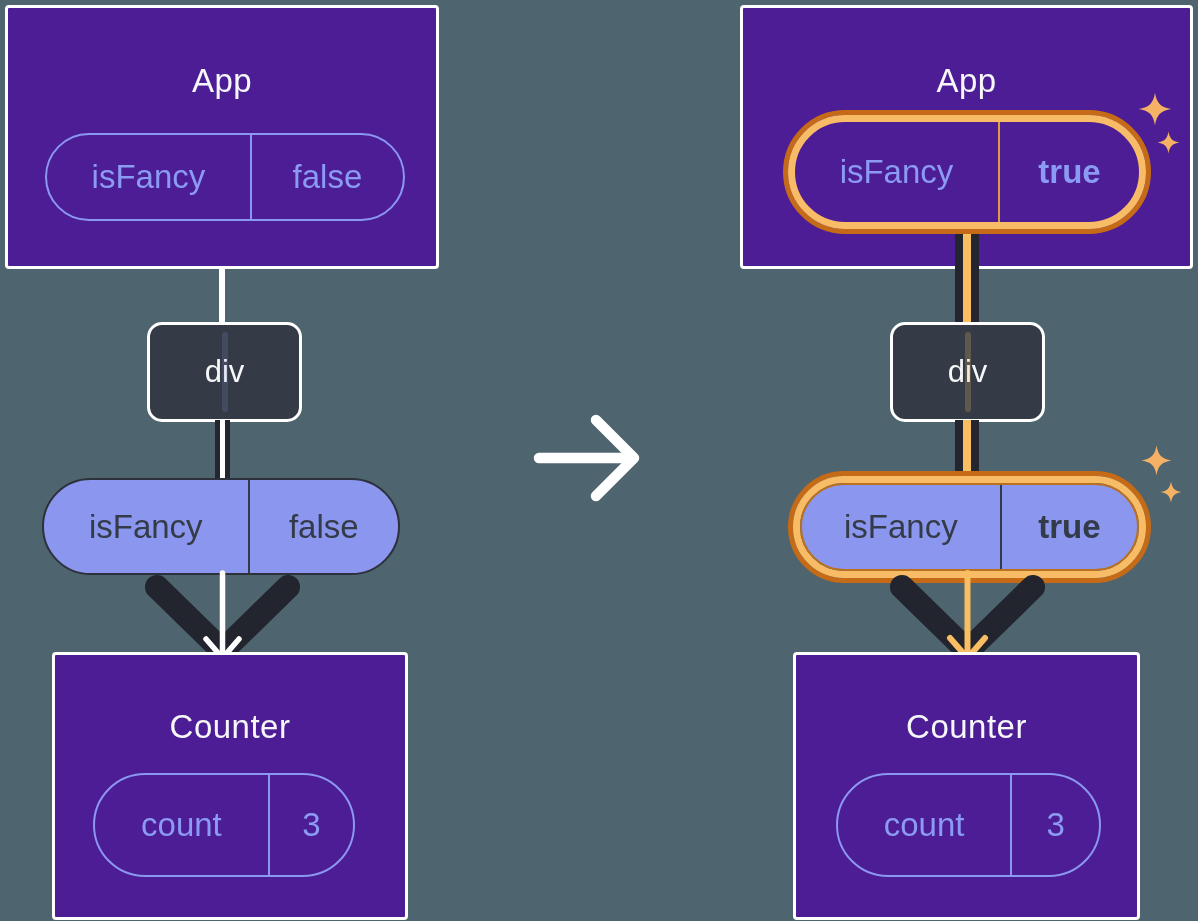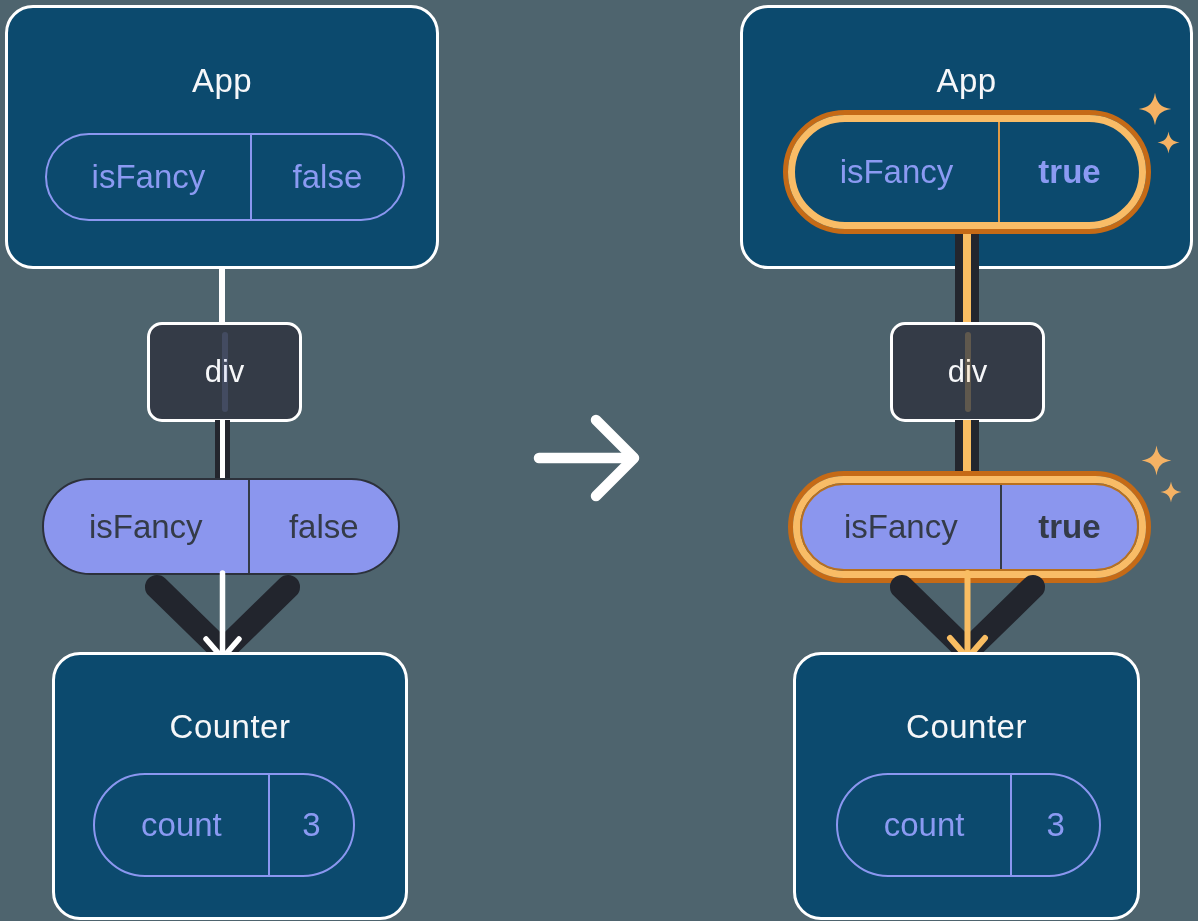--- a/index.html
+++ b/index.html
@@ -5,23 +5,23 @@
   html,body{margin:0;padding:0;}
   body{
     width:1198px;height:921px;position:relative;overflow:hidden;
     background:#4e646e;
     font-family:"Liberation Sans", sans-serif;
   }
 
   
   .card{
     position:absolute;box-sizing:border-box;
-    background:#0c4a6e;
+    background:#4c1d95;
     border:3.5px solid #ffffff;
-    border-radius:28px;
+    border-radius:4px;
   }
   .card-title{
     position:absolute;left:0;right:0;text-align:center;
     color:#f6f7f9;font-size:33px;font-weight:500;letter-spacing:.5px;
   }
 
   
   .pill{
     position:absolute;box-sizing:border-box;display:flex;align-items:stretch;
     border-radius:999px;overflow:hidden;

